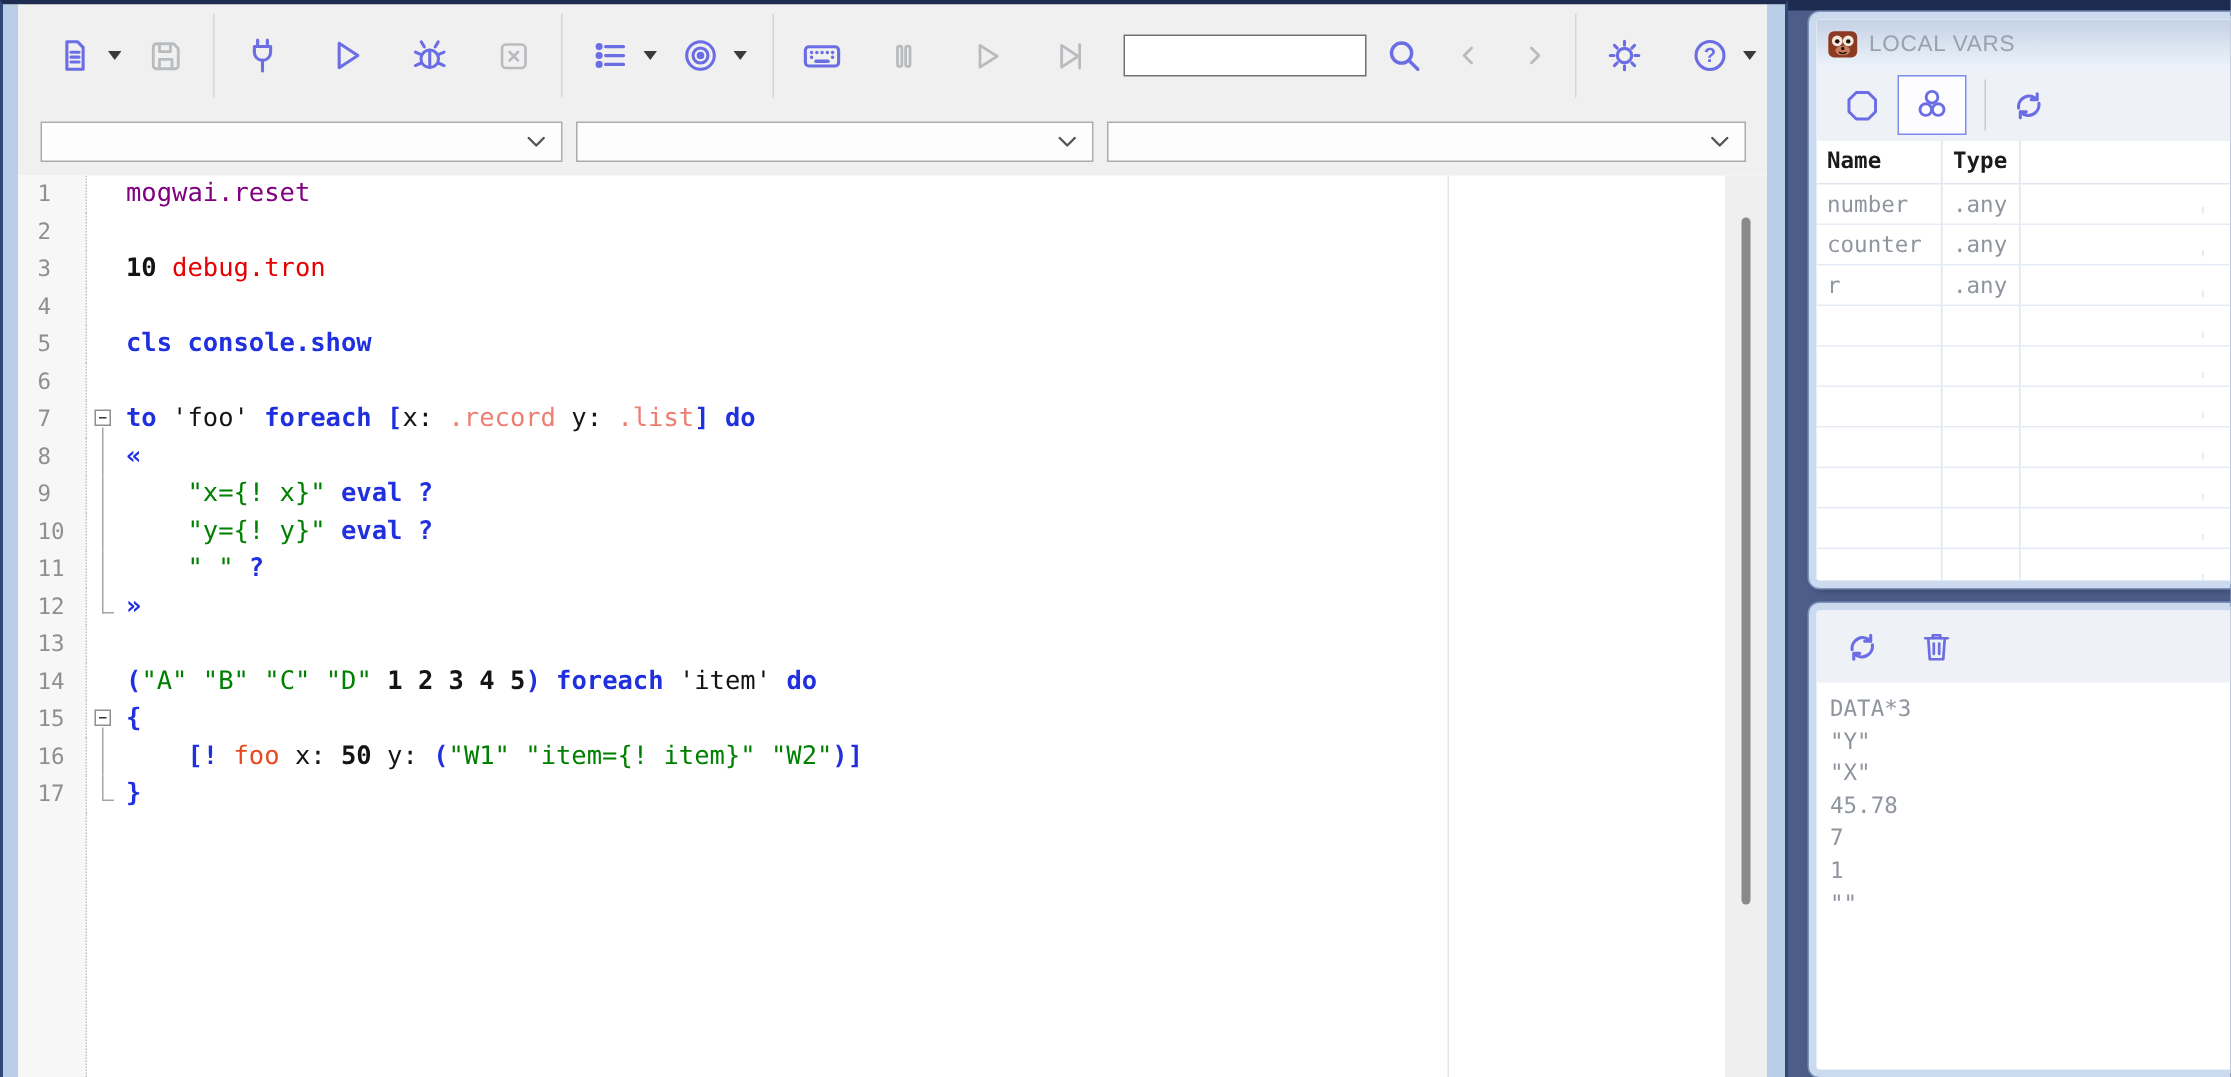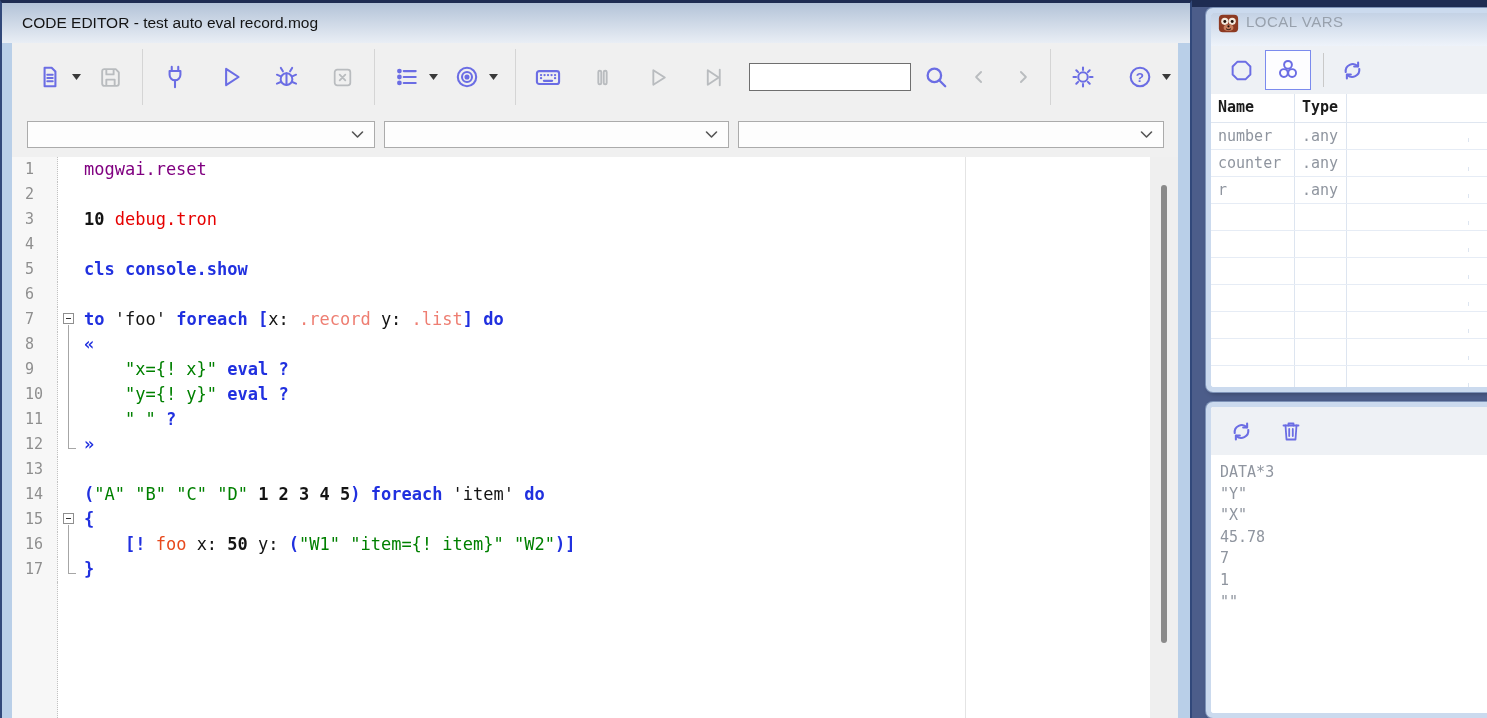--- a/index.html
+++ b/index.html
@@ -58,21 +58,21 @@
   .vthumb{position:absolute;left:11px;top:28px;width:6px;height:458px;background:#8a8a8a;border-radius:3px;}
 
   
   .side{position:absolute;left:1206px;top:8px;width:281px;height:710px;}
   .panel{border:5px solid #cbdaee;border-right:none;border-radius:7px 0 0 7px;
     background:#fff;box-shadow:0 0 0 1px #7e93b8,2px 2px 5px rgba(0,0,0,.25);
     box-sizing:border-box;overflow:hidden;display:flex;flex-direction:column;}
   .panel.lv{height:384px;margin-bottom:10px;}
   .panel.stk{height:316px;}
   .ptitle{height:33px;background:linear-gradient(#c4d2e5,#eef3fa);display:flex;
-    gap:7px;padding-left:7px;flex:0 0 auto;}
+    align-items:center;gap:7px;padding-left:7px;flex:0 0 auto;}
   .ptitle span{font-size:15px;letter-spacing:.5px;color:var(--paneltitle);}
   .ptoolbar{height:48px;background:#eef1f5;display:flex;align-items:center;padding-left:10px;flex:0 0 auto;}
   .pbtn{width:40px;height:40px;display:flex;align-items:center;justify-content:center;color:var(--accent);flex:0 0 auto;}
   .pbtn.sel{width:46px;height:40px;border:1px solid #7b8bee;background:#fdfdff;box-sizing:border-box;margin:0 4px;}
   .psep{width:1px;height:34px;background:#c9c9c9;margin:0 8px;flex:0 0 auto;}
 
   .vtable{flex:1;display:flex;flex-direction:column;font-family:"DejaVu Sans Mono","Liberation Mono",monospace;overflow:hidden;}
   .vrow{display:flex;height:26px;flex:0 0 auto;border-bottom:1px solid #e6ecf5;}
   .vrow.head{height:28px;font-weight:bold;font-size:15px;color:#1b1b1b;border-bottom:1px solid #dfe6f0;}
   .vrow .c{padding:4px 0 0 7px;box-sizing:border-box;border-right:1px solid #dde5f0;
@@ -86,23 +86,20 @@
   .stack-item{height:21.6px;line-height:21.6px;white-space:pre;}
 
   svg{display:block;}
 </style>
 </head>
 <body>
 
 <div class="top-strip"></div>
 
 <div class="main-window">
-  <div class="titlebar">
-    <span>CODE EDITOR - test auto eval record.mog</span>
-  </div>
   <div class="win-body">
     <div class="side-strip"></div>
     <div class="content">
 
       <div class="toolbar">
         <div class="tbtn">
           <span>
               <svg width="26" height="26" viewBox="0 0 24 24" fill="none" stroke="currentColor" stroke-width="1.9" stroke-linecap="round" stroke-linejoin="round">
                 <path d="M7 3.5h6.5L17 7v13.5H7z"></path>
                 <path d="M9.5 10h5M9.5 13h5M9.5 16h5"></path>

